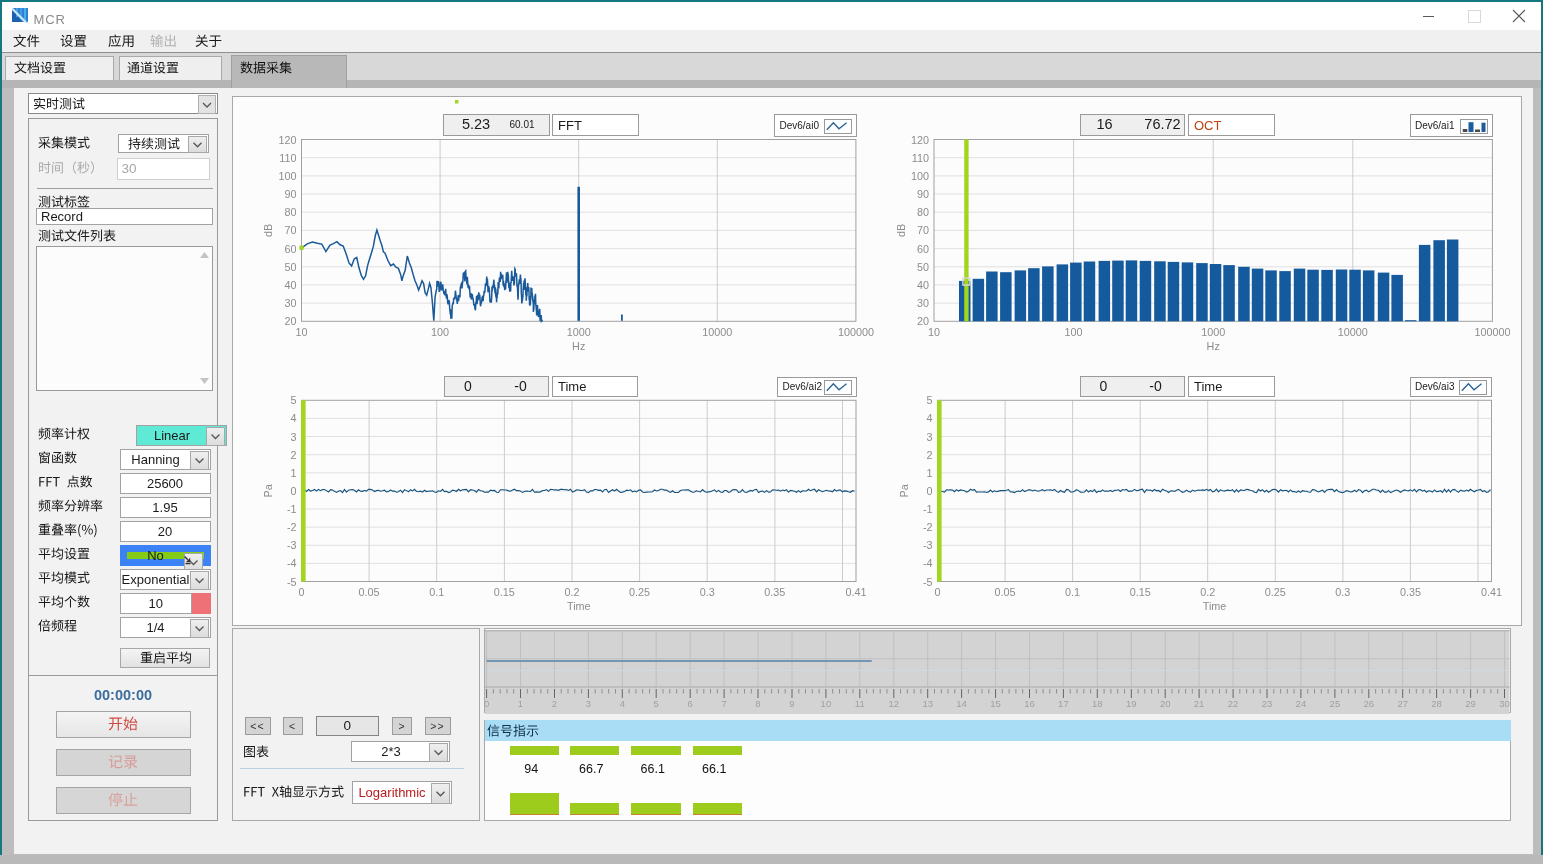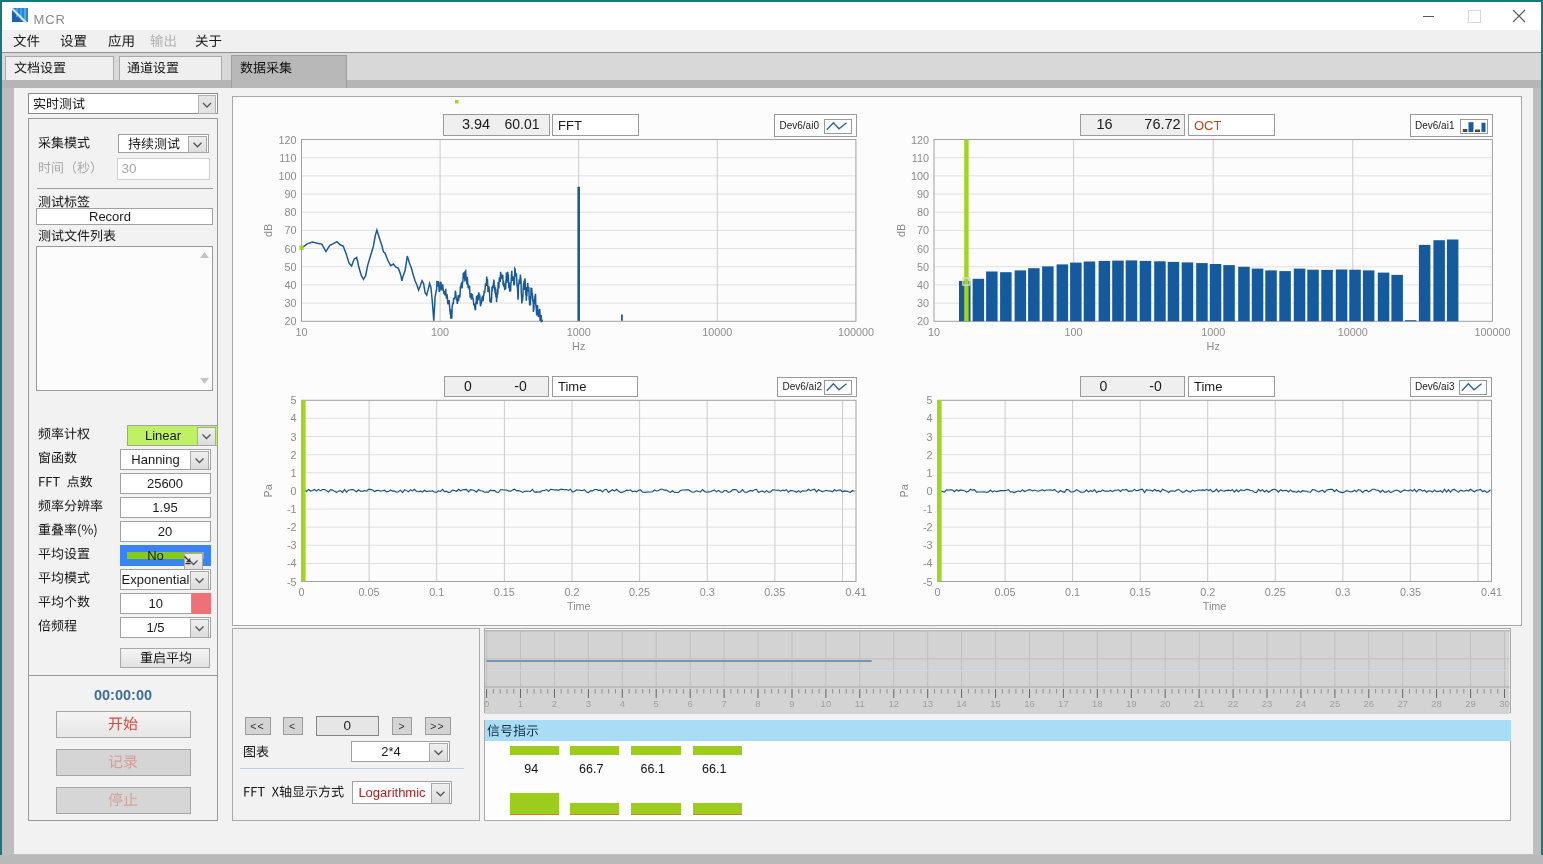--- a/index.html
+++ b/index.html
@@ -210,21 +210,21 @@
 <div style="position:absolute;left:37px;top:188px;width:176px;height:1px;background:#9e9e9e;"></div>
 <svg style="position:absolute;left:38.0px;top:194.5px;" width="53.0" height="15.3">
     <g transform="translate(0,11.44) scale(0.013000,-0.013000)" fill="#1a1a1a">
       <use href="#g19" x="0.0"></use>
       <use href="#g20" x="1000.0"></use>
       <use href="#g29" x="2000.0"></use>
       <use href="#g30" x="3000.0"></use>
     </g>
   </svg>
 <div style="position:absolute;left:36px;top:207.5px;width:177px;height:17.5px;background:#fff;border:1px solid #a2a2a2;box-sizing:border-box;">
-    <div style="position:absolute;left:0;top:0;right:0;bottom:0;display:flex;align-items:center;justify-content:flex-start;padding-left:4px;font-size:13px;color:#1a1a1a;margin-left:48px;">Record</div>
+    <div style="position:absolute;left:0;top:0;right:0;bottom:0;display:flex;align-items:center;justify-content:flex-start;padding-left:4px;font-size:13px;color:#1a1a1a;">Record</div>
   </div>
 <svg style="position:absolute;left:38.0px;top:228.5px;" width="79.0" height="15.3">
     <g transform="translate(0,11.44) scale(0.013000,-0.013000)" fill="#1a1a1a">
       <use href="#g19" x="0.0"></use>
       <use href="#g20" x="1000.0"></use>
       <use href="#g0" x="2000.0"></use>
       <use href="#g1" x="3000.0"></use>
       <use href="#g31" x="4000.0"></use>
       <use href="#g32" x="5000.0"></use>
     </g>
@@ -238,21 +238,21 @@
     </svg>
   </div>
 <svg style="position:absolute;left:38.0px;top:427.0px;" width="53.0" height="15.3">
     <g transform="translate(0,11.44) scale(0.013000,-0.013000)" fill="#1a1a1a">
       <use href="#g33" x="0.0"></use>
       <use href="#g34" x="1000.0"></use>
       <use href="#g35" x="2000.0"></use>
       <use href="#g36" x="3000.0"></use>
     </g>
   </svg>
-<div style="position:absolute;left:127px;top:424.5px;width:91px;height:21px;background:#bef264;border:1px solid #a2a2a2;box-sizing:border-box;">
+<div style="position:absolute;left:136px;top:424.5px;width:91px;height:21px;background:#5eead4;border:1px solid #a2a2a2;box-sizing:border-box;">
     <div style="position:absolute;left:0;top:0;right:19px;bottom:0;display:flex;align-items:center;justify-content:center;font-size:13px;color:#1a1a1a;">Linear</div>
     <div style="position:absolute;right:1px;top:1px;width:17px;height:17px;background:linear-gradient(#efefef,#dcdcdc);border:1px solid #a8a8a8;"><svg width="17" height="17">
         <path d="M4.5,6.5 L8.5,10.5 L12.5,6.5" stroke="#555" stroke-width="1.3" fill="none"></path>
       </svg></div>
   </div>
 <svg style="position:absolute;left:38.0px;top:451.0px;" width="40.0" height="15.3">
     <g transform="translate(0,11.44) scale(0.013000,-0.013000)" fill="#1a1a1a">
       <use href="#g37" x="0.0"></use>
       <use href="#g38" x="1000.0"></use>
       <use href="#g13" x="2000.0"></use>
@@ -342,21 +342,21 @@
   </div>
 <div style="position:absolute;left:191.5px;top:592.5px;width:19px;height:21px;background:#ee7177;"></div>
 <svg style="position:absolute;left:38.0px;top:619.0px;" width="40.0" height="15.3">
     <g transform="translate(0,11.44) scale(0.013000,-0.013000)" fill="#1a1a1a">
       <use href="#g52" x="0.0"></use>
       <use href="#g33" x="1000.0"></use>
       <use href="#g53" x="2000.0"></use>
     </g>
   </svg>
 <div style="position:absolute;left:119.5px;top:616.5px;width:91px;height:21px;background:#fff;border:1px solid #a2a2a2;box-sizing:border-box;">
-    <div style="position:absolute;left:0;top:0;right:19px;bottom:0;display:flex;align-items:center;justify-content:center;font-size:13px;color:#1a1a1a;">1/5</div>
+    <div style="position:absolute;left:0;top:0;right:19px;bottom:0;display:flex;align-items:center;justify-content:center;font-size:13px;color:#1a1a1a;">1/4</div>
     <div style="position:absolute;right:1px;top:1px;width:17px;height:17px;background:linear-gradient(#efefef,#dcdcdc);border:1px solid #a8a8a8;"><svg width="17" height="17">
         <path d="M4.5,6.5 L8.5,10.5 L12.5,6.5" stroke="#555" stroke-width="1.3" fill="none"></path>
       </svg></div>
   </div>
 <div style="position:absolute;left:119.5px;top:647.5px;width:90px;height:20.5px;background:linear-gradient(#f4f4f4,#e2e2e2);border:1px solid #a8a8a8;box-sizing:border-box;">
     <svg style="position:absolute;left:19.0px;top:2.5px;" width="53.0" height="15.3">
       <g transform="translate(0,11.44) scale(0.013000,-0.013000)" fill="#1a1a1a">
         <use href="#g44" x="0.0"></use>
         <use href="#g54" x="1000.0"></use>
         <use href="#g49" x="2000.0"></use>
@@ -581,22 +581,22 @@
     <text x="1043.3" y="500" font-size="10.8" fill="#8c8c8c" text-anchor="middle">0.25</text>
     <text x="1110.87" y="500" font-size="10.8" fill="#8c8c8c" text-anchor="middle">0.3</text>
     <text x="1178.43" y="500" font-size="10.8" fill="#8c8c8c" text-anchor="middle">0.35</text>
     <text x="1259.5" y="500" font-size="10.8" fill="#8c8c8c" text-anchor="middle">0.41</text>
     <text x="982.5" y="514" font-size="10.8" fill="#8c8c8c" text-anchor="middle">Time</text>
     <text x="676.5" y="394.9" font-size="10.8" fill="#8c8c8c" text-anchor="middle" transform="rotate(-90 676.5 394.9)">Pa</text>
     <polyline points="706.5,394.08 708.5,395.53 710.5,395.53 712.5,396.09 714.5,393.83 716.5,393.98 718.5,393.70 720.5,393.97 722.5,395.70 724.5,393.64 726.5,395.01 728.5,393.93 730.5,394.20 732.5,394.67 734.5,396.05 736.5,395.27 738.5,393.25 740.5,394.14 742.5,393.70 744.5,396.16 746.5,395.95 748.5,395.94 750.5,396.01 752.5,395.73 754.5,396.43 756.5,395.90 758.5,394.07 760.5,396.09 762.5,394.86 764.5,395.77 766.5,395.12 768.5,394.66 770.5,394.44 772.5,394.66 774.5,394.27 776.5,393.60 778.5,395.99 780.5,395.91 782.5,396.55 784.5,395.55 786.5,395.08 788.5,395.74 790.5,393.66 792.5,395.50 794.5,394.71 796.5,393.80 798.5,393.89 800.5,394.98 802.5,394.06 804.5,394.76 806.5,395.26 808.5,394.55 810.5,393.64 812.5,394.87 814.5,394.00 816.5,394.00 818.5,393.86 820.5,394.45 822.5,393.45 824.5,395.41 826.5,396.44 828.5,394.52 830.5,395.64 832.5,396.37 834.5,393.35 836.5,393.68 838.5,395.94 840.5,396.05 842.5,395.37 844.5,393.74 846.5,394.61 848.5,396.15 850.5,396.21 852.5,395.93 854.5,393.89 856.5,396.10 858.5,394.47 860.5,395.64 862.5,393.67 864.5,396.50 866.5,395.25 868.5,395.66 870.5,393.92 872.5,395.30 874.5,395.17 876.5,395.21 878.5,394.42 880.5,395.67 882.5,394.36 884.5,394.20 886.5,393.76 888.5,395.53 890.5,393.58 892.5,393.97 894.5,393.44 896.5,395.39 898.5,395.09 900.5,395.05 902.5,393.33 904.5,394.69 906.5,394.37 908.5,393.52 910.5,393.21 912.5,396.59 914.5,393.61 916.5,394.23 918.5,394.11 920.5,395.23 922.5,393.46 924.5,394.80 926.5,394.45 928.5,396.04 930.5,393.22 932.5,394.34 934.5,394.89 936.5,396.50 938.5,394.96 940.5,394.81 942.5,395.48 944.5,394.21 946.5,393.31 948.5,394.90 950.5,396.30 952.5,395.71 954.5,394.08 956.5,395.53 958.5,396.09 960.5,394.08 962.5,395.20 964.5,394.41 966.5,394.03 968.5,394.18 970.5,393.89 972.5,394.39 974.5,393.33 976.5,394.55 978.5,393.49 980.5,395.78 982.5,395.24 984.5,393.21 986.5,395.83 988.5,393.85 990.5,394.83 992.5,395.09 994.5,394.33 996.5,394.18 998.5,394.68 1000.5,393.67 1002.5,396.14 1004.5,393.58 1006.5,396.00 1008.5,393.94 1010.5,394.23 1012.5,394.52 1014.5,393.31 1016.5,393.64 1018.5,394.43 1020.5,394.70 1022.5,396.18 1024.5,396.57 1026.5,393.35 1028.5,395.02 1030.5,393.64 1032.5,395.93 1034.5,394.30 1036.5,396.24 1038.5,395.05 1040.5,393.63 1042.5,393.22 1044.5,394.04 1046.5,396.15 1048.5,393.71 1050.5,394.83 1052.5,394.46 1054.5,394.37 1056.5,395.93 1058.5,393.93 1060.5,395.64 1062.5,395.47 1064.5,396.38 1066.5,394.97 1068.5,396.33 1070.5,394.70 1072.5,395.15 1074.5,395.31 1076.5,396.05 1078.5,396.25 1080.5,393.59 1082.5,393.67 1084.5,395.02 1086.5,395.96 1088.5,395.01 1090.5,394.22 1092.5,396.47 1094.5,394.21 1096.5,393.50 1098.5,393.38 1100.5,393.30 1102.5,395.67 1104.5,393.56 1106.5,395.63 1108.5,396.15 1110.5,396.60 1112.5,395.95 1114.5,394.64 1116.5,395.32 1118.5,396.03 1120.5,395.63 1122.5,394.19 1124.5,395.79 1126.5,393.57 1128.5,394.25 1130.5,396.59 1132.5,394.80 1134.5,394.11 1136.5,395.87 1138.5,394.73 1140.5,393.21 1142.5,393.30 1144.5,394.08 1146.5,394.33 1148.5,396.39 1150.5,394.04 1152.5,396.09 1154.5,396.10 1156.5,394.61 1158.5,396.58 1160.5,395.79 1162.5,394.85 1164.5,394.09 1166.5,394.77 1168.5,396.27 1170.5,395.02 1172.5,393.86 1174.5,394.48 1176.5,394.82 1178.5,393.85 1180.5,395.15 1182.5,393.32 1184.5,395.99 1186.5,393.81 1188.5,393.55 1190.5,395.20 1192.5,394.24 1194.5,396.21 1196.5,394.89 1198.5,394.97 1200.5,396.04 1202.5,393.93 1204.5,395.73 1206.5,395.41 1208.5,394.66 1210.5,396.46 1212.5,393.27 1214.5,396.13 1216.5,393.69 1218.5,396.06 1220.5,393.72 1222.5,393.38 1224.5,394.90 1226.5,396.35 1228.5,394.08 1230.5,394.85 1232.5,395.27 1234.5,394.03 1236.5,395.00 1238.5,393.23 1240.5,394.73 1242.5,395.78 1244.5,394.36 1246.5,393.95 1248.5,393.37 1250.5,395.58 1252.5,394.65 1254.5,396.31 1256.5,395.72 1258.5,393.54" fill="none" stroke="#14527e" stroke-width="1.1"></polyline>
     <rect x="705" y="304.3" width="4.6" height="181.2" fill="#a2d51e"></rect>
   </svg>
 <div style="position:absolute;left:442.5px;top:114px;width:107px;height:22px;background:#efefef;border:1px solid #9a9a9a;box-sizing:border-box;"></div>
-<div style="position:absolute;left:476px;top:116.445px;font-size:14.5px;color:#1a1a1a;line-height:17.1px;transform:translateX(-50%);white-space:nowrap;">3.94</div>
-<div style="position:absolute;left:522px;top:116.445px;font-size:14px;color:#1a1a1a;line-height:17.1px;transform:translateX(-50%);white-space:nowrap;">60.01</div>
+<div style="position:absolute;left:476px;top:116.445px;font-size:14.5px;color:#1a1a1a;line-height:17.1px;transform:translateX(-50%);white-space:nowrap;">5.23</div>
+<div style="position:absolute;left:522px;top:116.445px;font-size:10px;color:#1a1a1a;line-height:17.1px;transform:translateX(-50%);white-space:nowrap;">60.01</div>
 <div style="position:absolute;left:552px;top:114px;width:86.5px;height:22px;background:#ffffff;border:1px solid #9a9a9a;box-sizing:border-box;">
     <div style="position:absolute;left:5px;top:0;bottom:0;display:flex;align-items:center;font-size:13px;color:#1a1a1a;">FFT</div>
   </div>
 <div style="position:absolute;left:774px;top:113.5px;width:83px;height:23px;background:#ffffff;border:1px solid #9a9a9a;box-sizing:border-box;">
     <div style="position:absolute;left:4.5px;top:0;bottom:0;display:flex;align-items:center;font-size:10px;color:#1a1a1a;">Dev6/ai0</div>
     <svg width="28" height="15" style="position:absolute;right:4px;top:4px">
       <rect x="0.5" y="0.5" width="27" height="14" fill="#fdfeff" stroke="#9a9a9a"></rect>
       <polyline points="2.8,10.8 9.4,3.8 15,9.8 22.5,3.8" fill="none" stroke="#2f6591" stroke-width="1.4"></polyline>
     </svg>
   </div>
@@ -648,21 +648,21 @@
 <div style="position:absolute;left:316px;top:715.5px;width:62.5px;height:20.5px;background:#e6e6e6;border:1px solid #858585;box-sizing:border-box;display:flex;align-items:center;justify-content:center;font-size:13.5px;color:#1a1a1a;">0</div>
 <div style="position:absolute;left:392px;top:716.5px;width:20px;height:18px;background:#d4d4d4;border:1px solid #9b9b9b;box-sizing:border-box;display:flex;align-items:center;justify-content:center;font-size:10.5px;color:#333;letter-spacing:1px;">&gt;</div>
 <div style="position:absolute;left:424.5px;top:716.5px;width:26px;height:18px;background:#d4d4d4;border:1px solid #9b9b9b;box-sizing:border-box;display:flex;align-items:center;justify-content:center;font-size:10.5px;color:#333;letter-spacing:1px;">&gt;&gt;</div>
 <svg style="position:absolute;left:242.5px;top:744.5px;" width="27.0" height="15.3">
     <g transform="translate(0,11.44) scale(0.013000,-0.013000)" fill="#1a1a1a">
       <use href="#g61" x="0.0"></use>
       <use href="#g32" x="1000.0"></use>
     </g>
   </svg>
 <div style="position:absolute;left:351px;top:741px;width:99px;height:21px;background:#fff;border:1px solid #a2a2a2;box-sizing:border-box;">
-    <div style="position:absolute;left:0;top:0;right:19px;bottom:0;display:flex;align-items:center;justify-content:center;font-size:13px;color:#1a1a1a;">2*4</div>
+    <div style="position:absolute;left:0;top:0;right:19px;bottom:0;display:flex;align-items:center;justify-content:center;font-size:13px;color:#1a1a1a;">2*3</div>
     <div style="position:absolute;right:1px;top:1px;width:17px;height:17px;background:linear-gradient(#efefef,#dcdcdc);border:1px solid #a8a8a8;"><svg width="17" height="17">
         <path d="M4.5,6.5 L8.5,10.5 L12.5,6.5" stroke="#555" stroke-width="1.3" fill="none"></path>
       </svg></div>
   </div>
 <div style="position:absolute;left:240px;top:768px;width:224px;height:1px;background:#b9cfe2;"></div>
 <svg style="position:absolute;left:242.5px;top:785.0px;" width="102.1" height="15.3">
     <g transform="translate(0,11.44) scale(0.013000,-0.013000)" fill="#1a1a1a">
       <use href="#g39" x="0.0"></use>
       <use href="#g39" x="552.0"></use>
       <use href="#g40" x="1104.0"></use>

